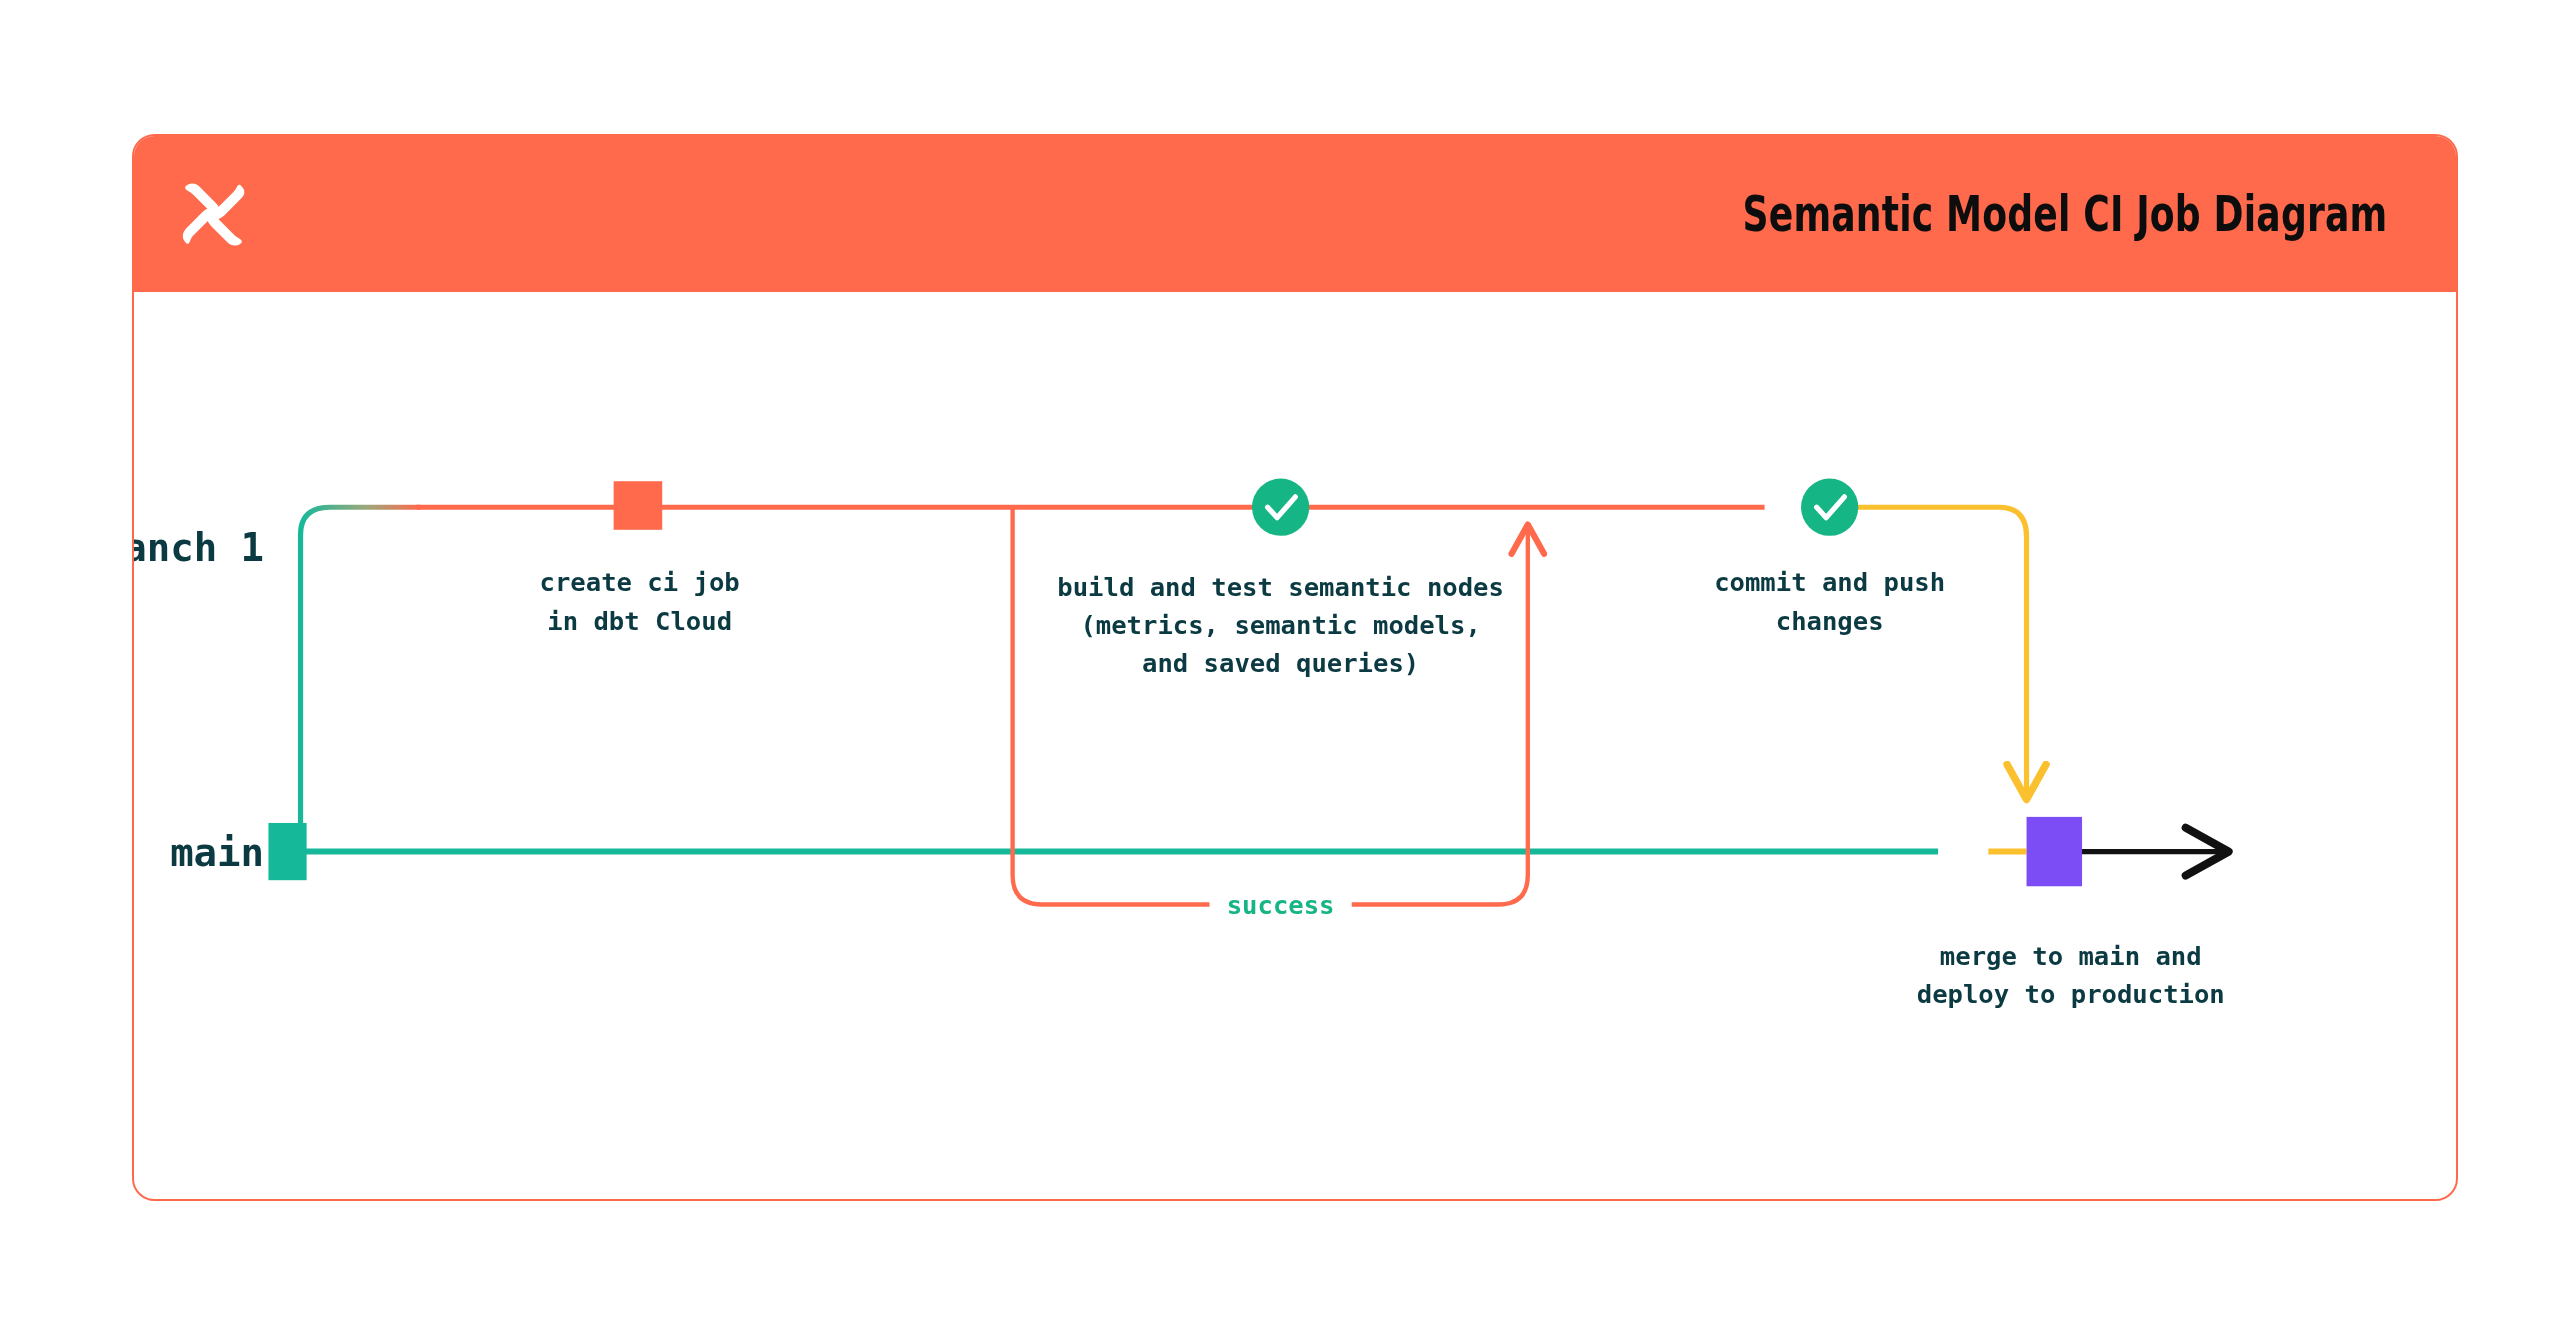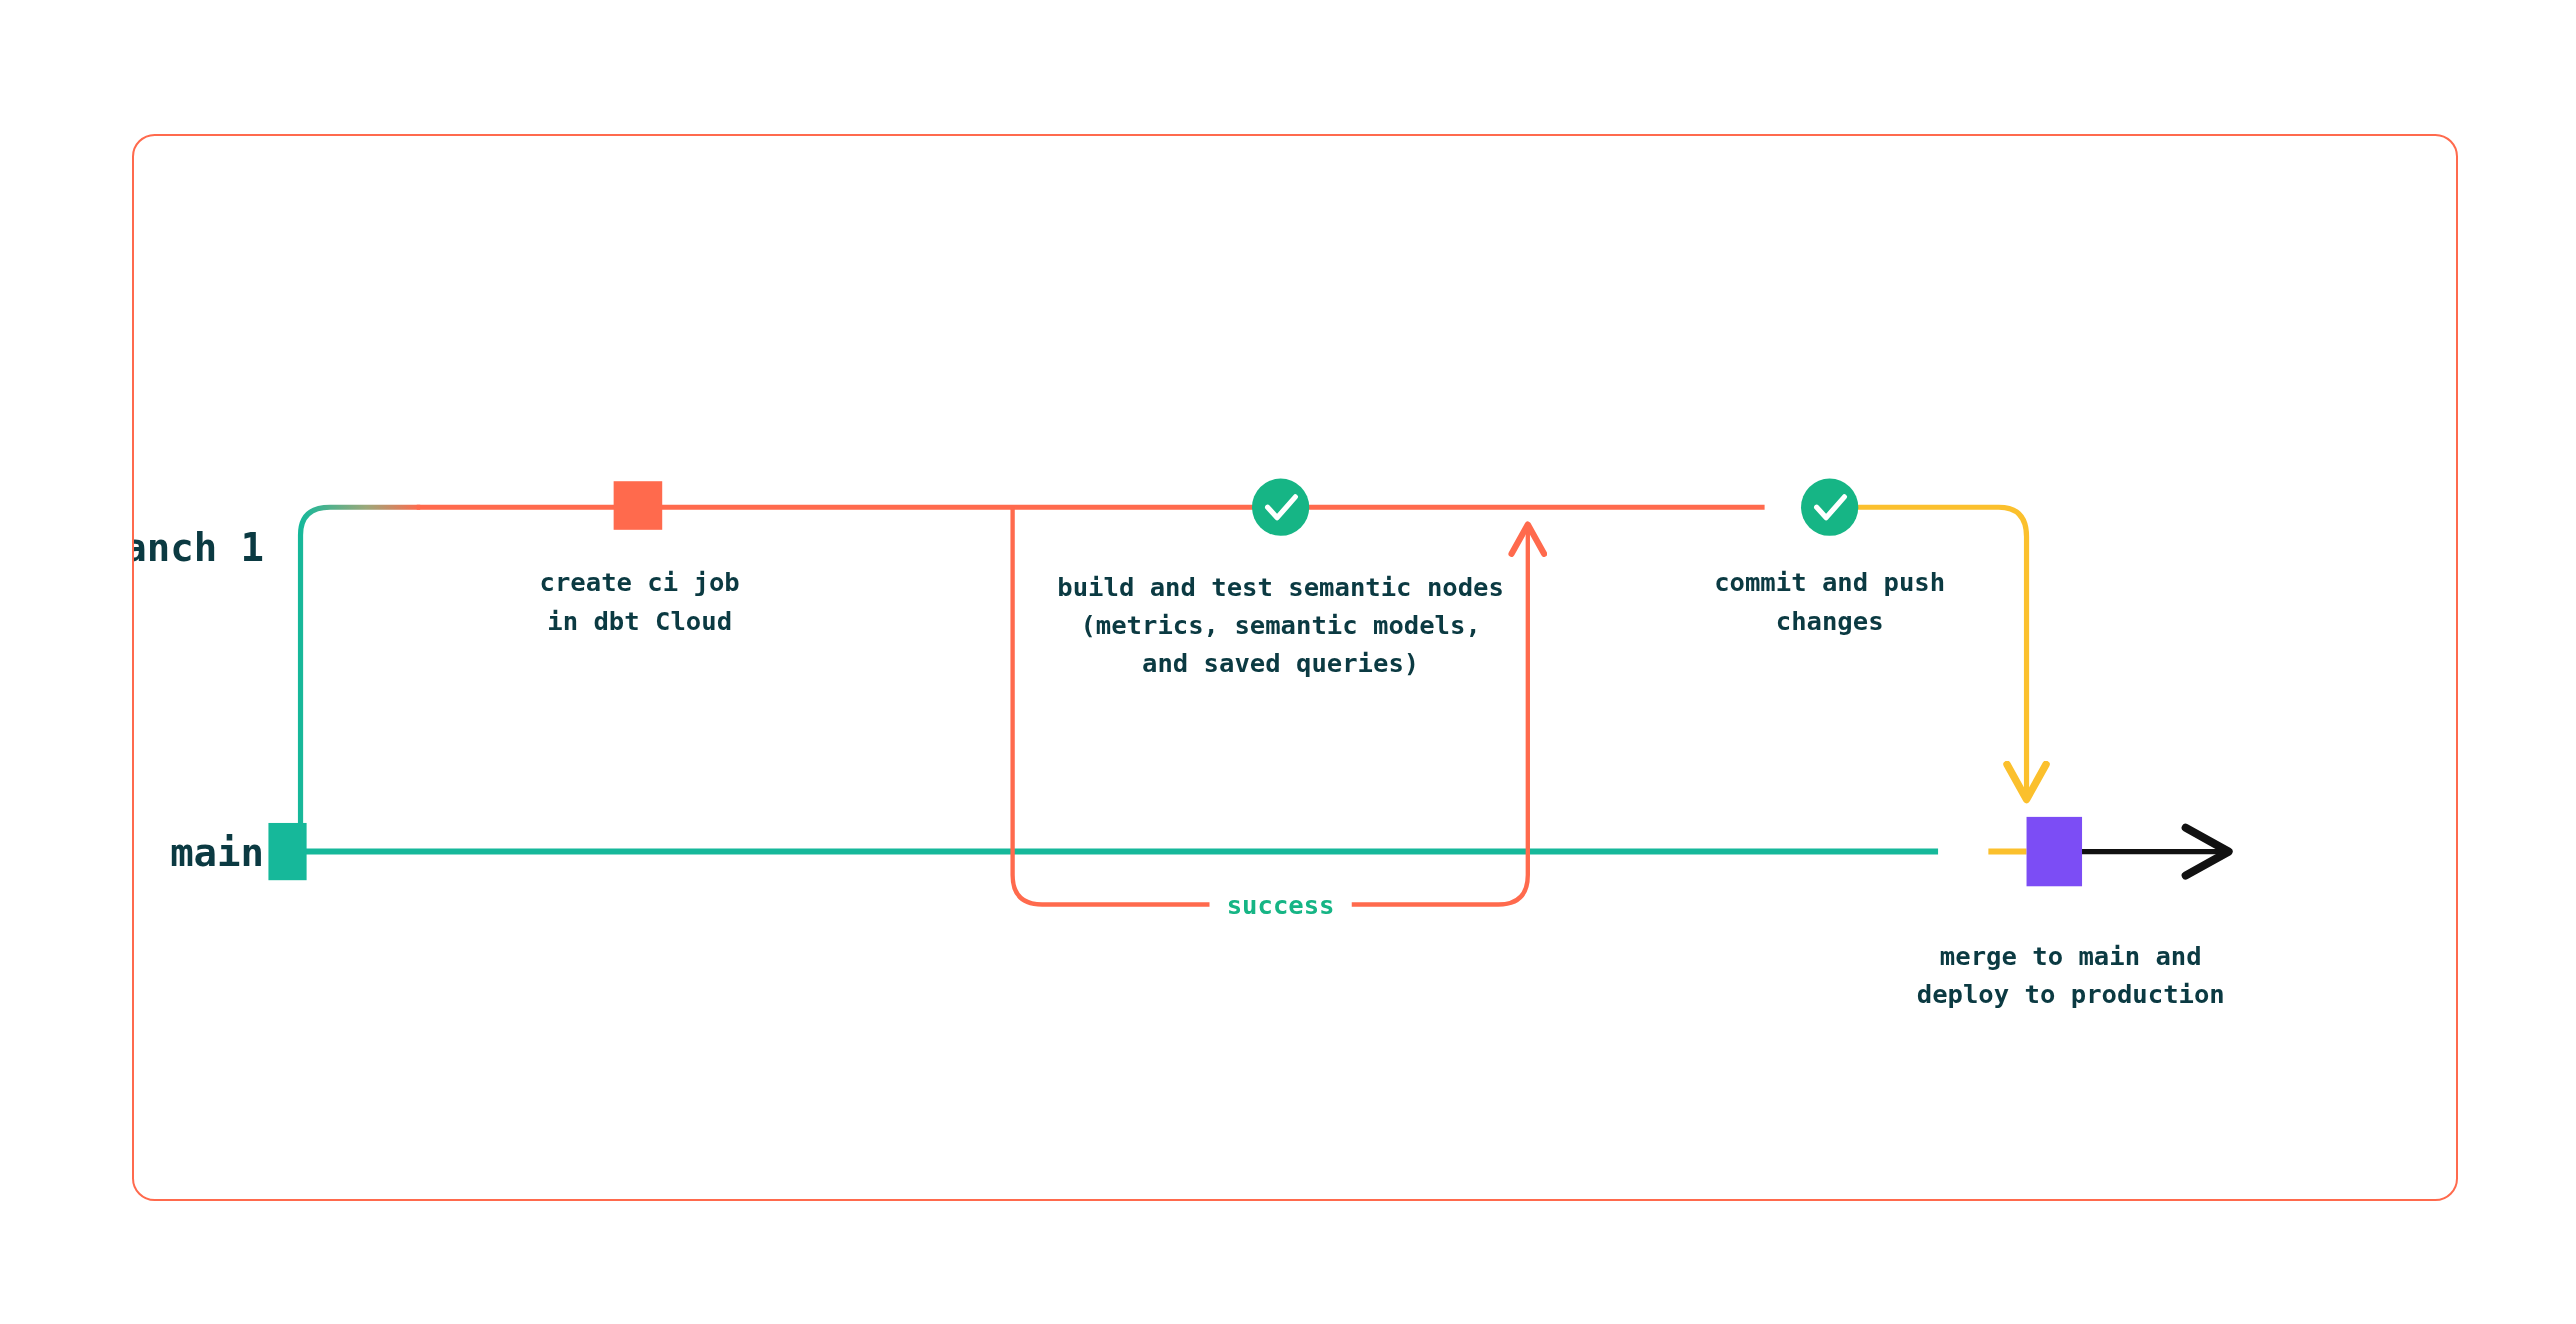--- a/index.html
+++ b/index.html
@@ -76,20 +76,42 @@
     font-weight: 700;
     font-size: 29.5px;
     fill: #16B585;
   }
 </style>
 </head>
 <body>
 
 <div id="card">
 
+  <div id="card-header">
+    <span>
+      <svg id="dbt-logo" viewBox="0 0 100 100" xmlns="http://www.w3.org/2000/svg" aria-hidden="true">
+        <g fill="#ffffff">
+          <path d="M12.5 12.5 C18 7 26 7.5 31.5 13 L53 34.5 C56 37.5 58 41 59 45
+                   C57 46 55 47.5 53.5 49 C52 50.5 50.5 52.5 49.5 54.5
+                   C48.5 50.5 46.5 47 43.5 44 L22 22.5 C16.5 17 11 18 12.5 12.5 Z"></path>
+          <path d="M87.5 12.5 C93 18 92 23.5 86.5 29 L65 50.5 C62 53.5 58.5 55.5 54.5 56.5
+                   C53.5 54.5 52 52.5 50.5 51 C49 49.5 47 48 45 47
+                   C49 46 52.5 44 55.5 41 L77 19.5 C82.5 14 82 7 87.5 12.5 Z"></path>
+          <path d="M13 87.5 C7.5 82 8 74 13.5 68.5 L35 47 C38 44 41.5 42 45.5 41
+                   C46.5 43 48 45 49.5 46.5 C51 48 53 49.5 55 50.5
+                   C51 51.5 47.5 53.5 44.5 56.5 L23 78 C17.5 83.5 18.5 93 13 87.5 Z"></path>
+          <path d="M87.5 87.5 C82 93 74 92.5 68.5 87 L47 65.5 C44 62.5 42 59 41 55
+                   C43 54 45 52.5 46.5 51 C48 49.5 49.5 47.5 50.5 45.5
+                   C51.5 49.5 53.5 53 56.5 56 L78 77.5 C83.5 83 89 82 87.5 87.5 Z"></path>
+          <rect x="45" y="45" width="10" height="10" transform="rotate(45 50 50)"></rect>
+        </g>
+      </svg>
+    </span>
+    <span id="page-title">Semantic Model CI Job Diagram</span>
+  </div>
 
   <div id="diagram-canvas">
     <svg width="2321" height="911" viewBox="0 0 2676 1050" xmlns="http://www.w3.org/2000/svg">
 
       <defs>
         <linearGradient id="gradGreenOrange" x1="0" y1="0" x2="1" y2="0">
           <stop offset="0%" stop-color="#16B89A"></stop>
           <stop offset="55%" stop-color="#9CA87A"></stop>
           <stop offset="100%" stop-color="#FF6A4D"></stop>
         </linearGradient>

